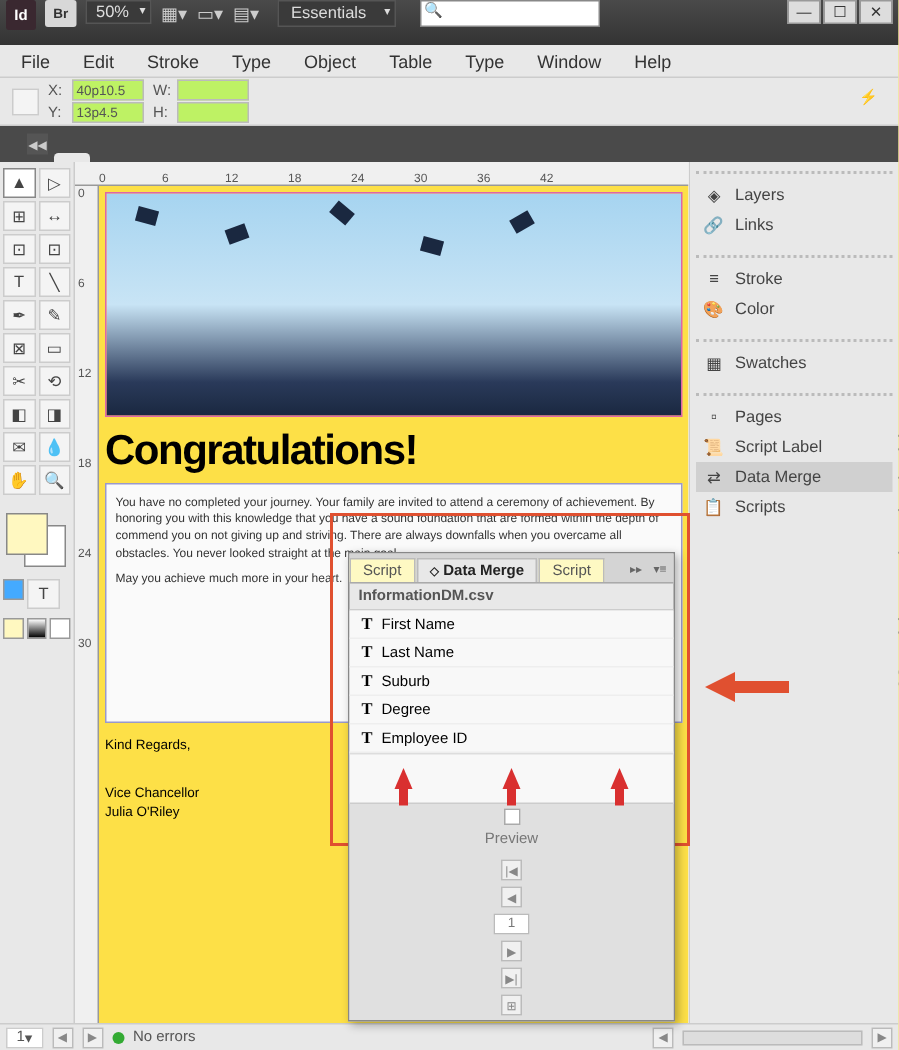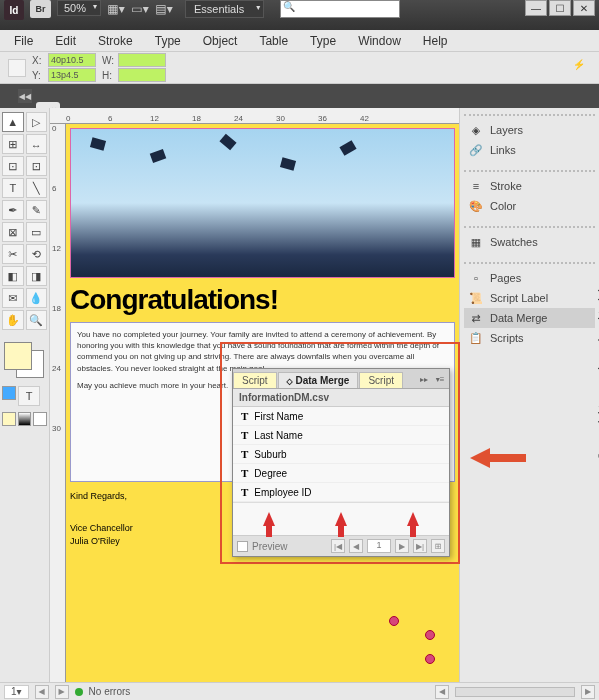--- a/index.html
+++ b/index.html
@@ -75,21 +75,21 @@
 .ptab.active { background:#e8e8e8; color:#222; font-weight:bold;}
 .ptab-ctrls { margin-left:auto; display:flex; gap:2px; padding:0 2px 2px 0;}
 .ptab-btn { width:14px; height:14px; font-size:8px; color:#666; display:flex; align-items:center; justify-content:center;}
 .panel-src { padding:3px 6px; border-bottom:1px solid #ccc; font-size:10px; color:#555;font-weight:bold;}
 .panel-body { background:#f8f8f8;}
 .field-row { display:flex; align-items:center; gap:6px; padding:3px 8px; border-bottom:1px solid #eee; font-size:10px;}
 .field-row .ft { font-family:Georgia,serif; font-weight:bold; font-size:11px;}
 .panel-arrows { height:34px; display:flex; justify-content:space-around; align-items:center; background:#f8f8f8; border-top:1px solid #ddd; border-bottom:1px solid #ccc;}
 .red-arrow-up { width:0; height:0; border-left:6px solid transparent; border-right:6px solid transparent; border-bottom:14px solid #d93030; position:relative;}
 .red-arrow-up:after{content:""; position:absolute; left:-3px; top:13px; width:6px; height:12px; background:#d93030;}
-.panel-footer { display:flex; align-items:center; padding:3px 4px; gap:4px; background:#e0e0e0; font-size:10px; color:#777;}
+.panel-footer { display:flex; align-items:center; padding:3px 4px; gap:4px; background:#e0e0e0; font-size:10px; color:#777;flex-direction:column;}
 .panel-footer .chk { width:11px; height:11px; border:1px solid #aaa; background:#fff;}
 .nav-btn { width:14px; height:14px; border:1px solid #bbb; background:#f0f0f0; font-size:8px; display:flex; align-items:center; justify-content:center; color:#888;}
 .page-field { width:24px; height:14px; border:1px solid #bbb; background:#fff; font-size:9px; text-align:center;}
 
 .highlight-box { position:absolute; left:220px; top:342px; width:240px; height:222px; border:2px solid #e05030; z-index:40; pointer-events:none;}
 .big-arrow { position:absolute; left:470px; top:448px; z-index:45;}
 .big-arrow .head { width:0; height:0; border-top:10px solid transparent; border-bottom:10px solid transparent; border-right:20px solid #e05030;}
 .big-arrow .shaft { position:absolute; left:18px; top:6px; width:38px; height:8px; background:#e05030;}
 
 .statusbar { height:18px; background:#e8e8e8; border-top:1px solid #ccc; display:flex; align-items:center; font-size:10px; color:#555; padding:0 4px; gap:6px;}

